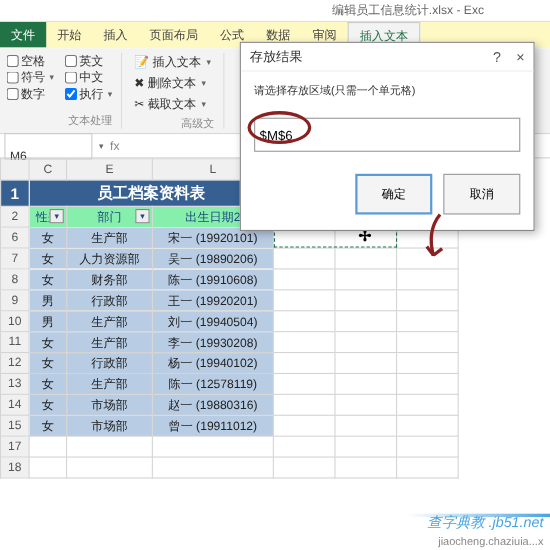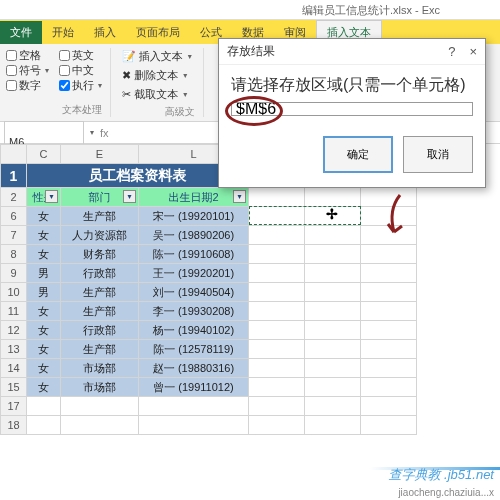--- a/index.html
+++ b/index.html
@@ -1,18 +1,18 @@
 <!DOCTYPE html>
 <html><head>
 <meta charset="utf-8">
 <style>
 *{box-sizing:border-box;margin:0;padding:0;font-family:"Microsoft YaHei",sans-serif}
 body{background:#fff;font-size:11px;color:#333;width:500px;height:500px;overflow:hidden;position:relative}
 .titlebar{height:20px;background:#fff;border-bottom:1px solid #ddd;text-align:right;padding-right:60px;line-height:20px;color:#666;font-size:11px}
-.ribbon-tabs{height:24px;display:flex;align-items:flex-end;background:#fde047}
+.ribbon-tabs{height:24px;display:flex;align-items:flex-start;background:#fef9c3}
 .rtab{padding:4px 10px;font-size:11px;color:#444;cursor:pointer}
 .rtab.file{background:#217346;color:#fff}
 .rtab.active{color:#217346;border:1px solid #ccc;border-bottom:none;background:#f3f3f3}
 .ribbon{height:78px;background:#f3f3f3;border-bottom:1px solid #d4d4d4;display:flex;padding:4px 6px;gap:8px}
 .rgroup{display:flex;flex-direction:column;justify-content:space-between;border-right:1px solid #ddd;padding-right:8px}
 .rgroup .items{display:flex;flex-direction:column;gap:2px}
 .chk{display:flex;align-items:center;gap:2px;font-size:11px}
 .chk input{width:11px;height:11px}
 .rbtn{display:flex;align-items:center;gap:3px;font-size:11px;padding:1px 3px}
 .glabel{text-align:right;font-size:10px;color:#888;margin-top:2px}
@@ -29,23 +29,23 @@
 .title-row td{background:#366092;color:#fff;font-size:14px;font-weight:bold;height:24px}
 .hdr2 td.dh{background:#86efac;color:#1f497d;font-size:11px;position:relative}
 .dh .flt{position:absolute;right:2px;top:2px;width:13px;height:13px;border:1px solid #888;background:#eee;font-size:8px;line-height:11px}
 .data td.d{background:#b8cce4;color:#222}
 .sel-dash{position:absolute;border:1.5px dashed #217346;pointer-events:none}
 .cursor-plus{position:absolute;font-size:14px;color:#000;font-weight:bold}
 .dialog{position:absolute;left:218px;top:38px;width:268px;background:#fff;border:1px solid #888;box-shadow:3px 3px 8px rgba(0,0,0,.3)}
 .dlg-title{height:26px;display:flex;align-items:center;justify-content:space-between;padding:0 8px;font-size:12px;border-bottom:1px solid #eee}
 .dlg-title .tbtns{display:flex;gap:14px;font-size:13px;color:#555}
 .dlg-body{padding:10px 12px}
-.dlg-label{font-size:16px;color:#333;margin-bottom:6px}
+.dlg-label{font-size:10px;color:#333;margin-bottom:18px}
 .dlg-input-wrap{position:relative}
-.dlg-input{width:100%;height:14px;border:1px solid #999;padding:4px 4px;font-size:16px}
+.dlg-input{width:100%;height:31px;border:1px solid #999;padding:4px 4px;font-size:12px}
 .circle{position:absolute;left:-6px;top:-6px;width:58px;height:30px;border:3px solid #8b2020;border-radius:50%;pointer-events:none}
 .dlg-btns{display:flex;justify-content:flex-end;gap:10px;padding:10px 12px 14px}
 .dlg-btn{width:70px;height:37px;border:1px solid #999;background:#f4f4f4;font-size:11px;cursor:pointer}
 .dlg-btn.primary{border:2px solid #5b9bd5}
 .hand-arrow{position:absolute;left:380px;top:190px;pointer-events:none}
 .watermark{position:absolute;right:6px;bottom:16px;font-size:13px;color:#4aa3e0;font-style:italic}
 .watermark2{position:absolute;right:6px;bottom:2px;font-size:10px;color:#888}
 .wmline{position:absolute;right:0;bottom:30px;width:130px;height:3px;background:linear-gradient(90deg,transparent,#4aa3e0)}
 </style>
 </head>

